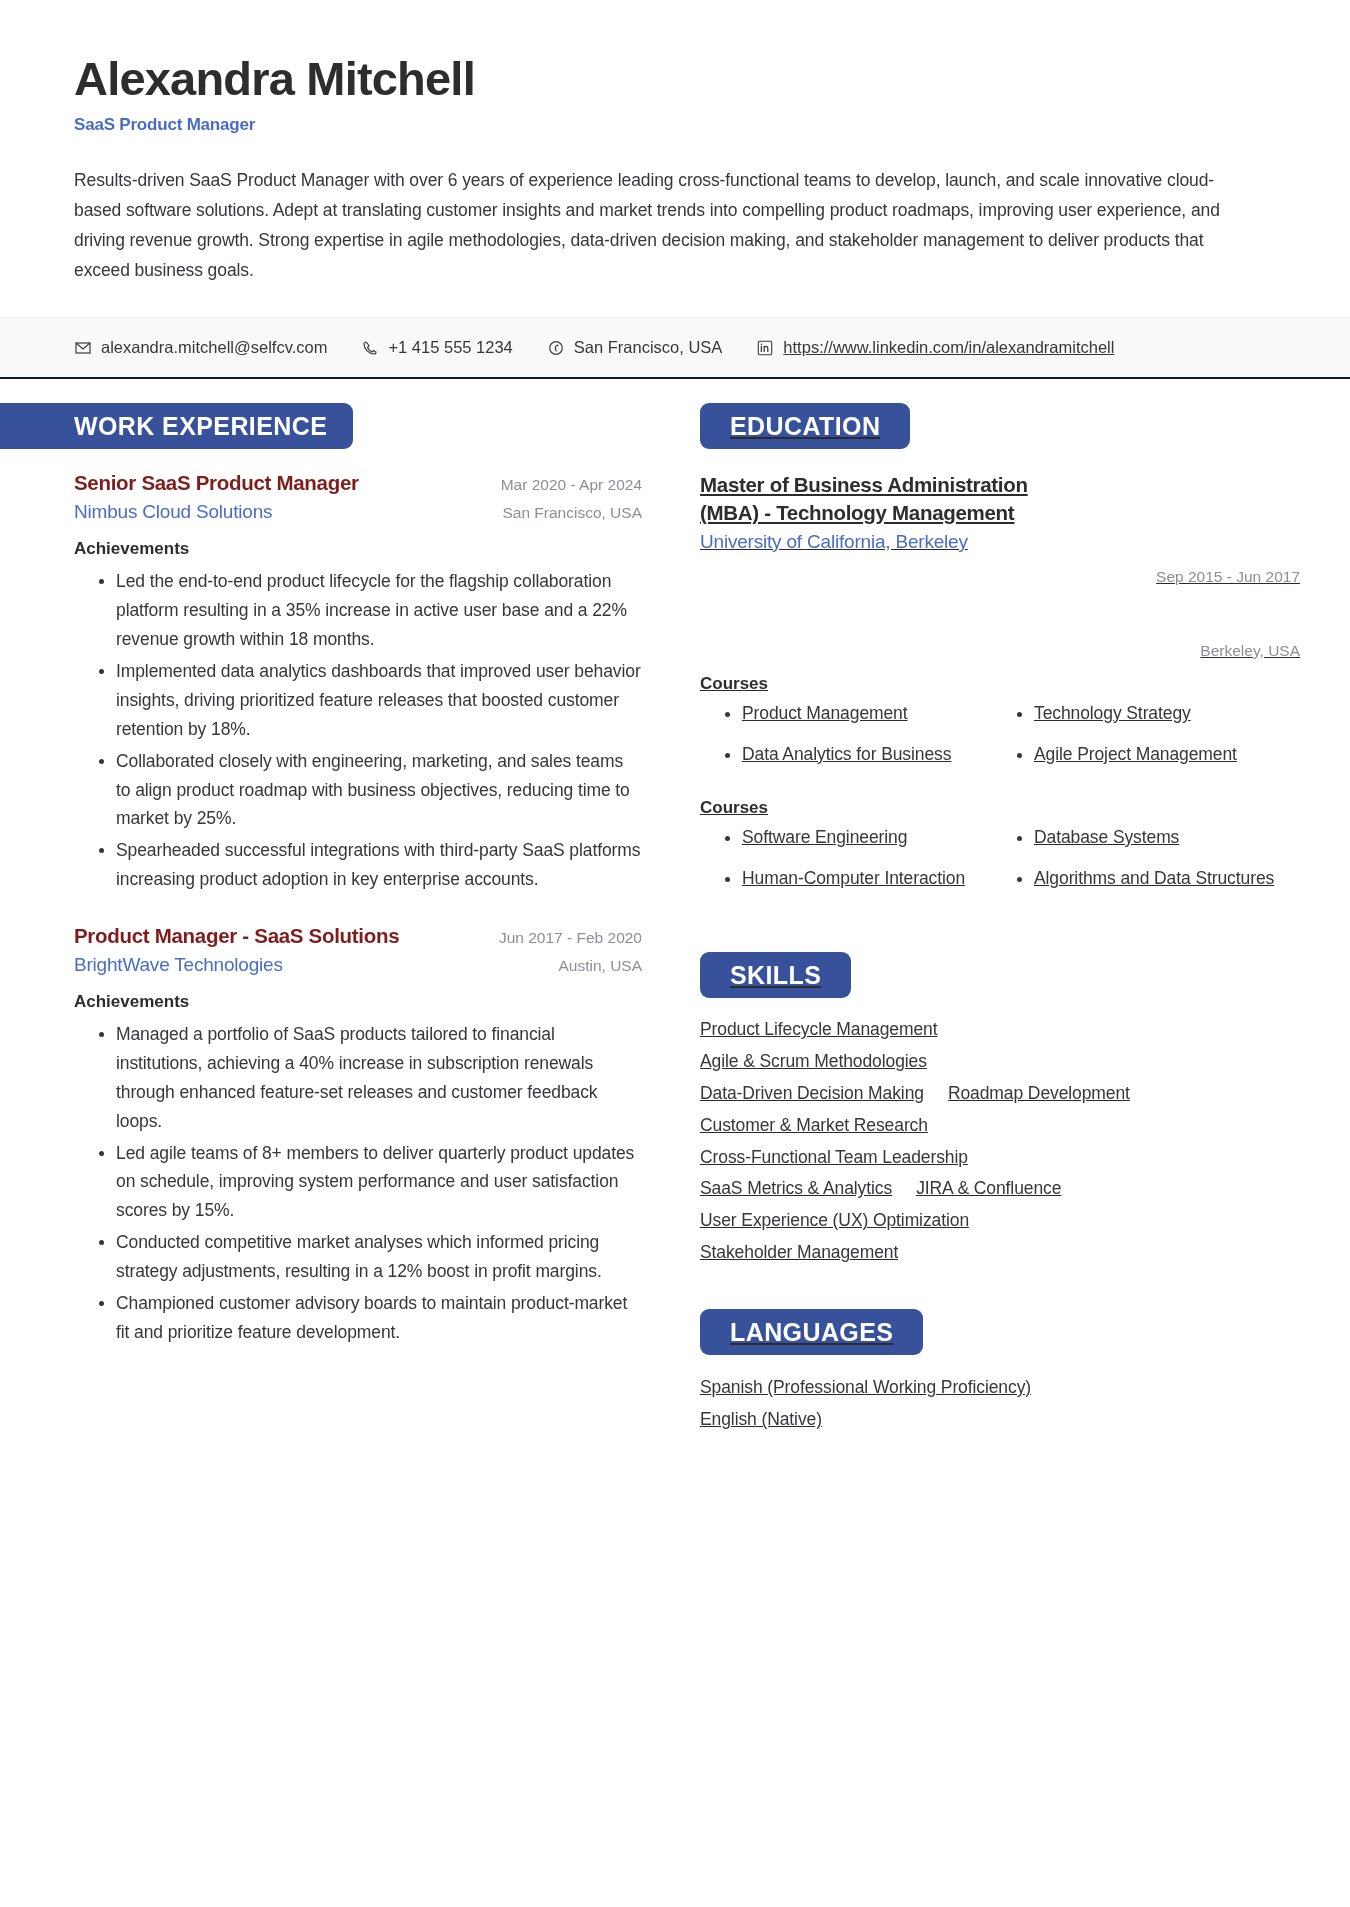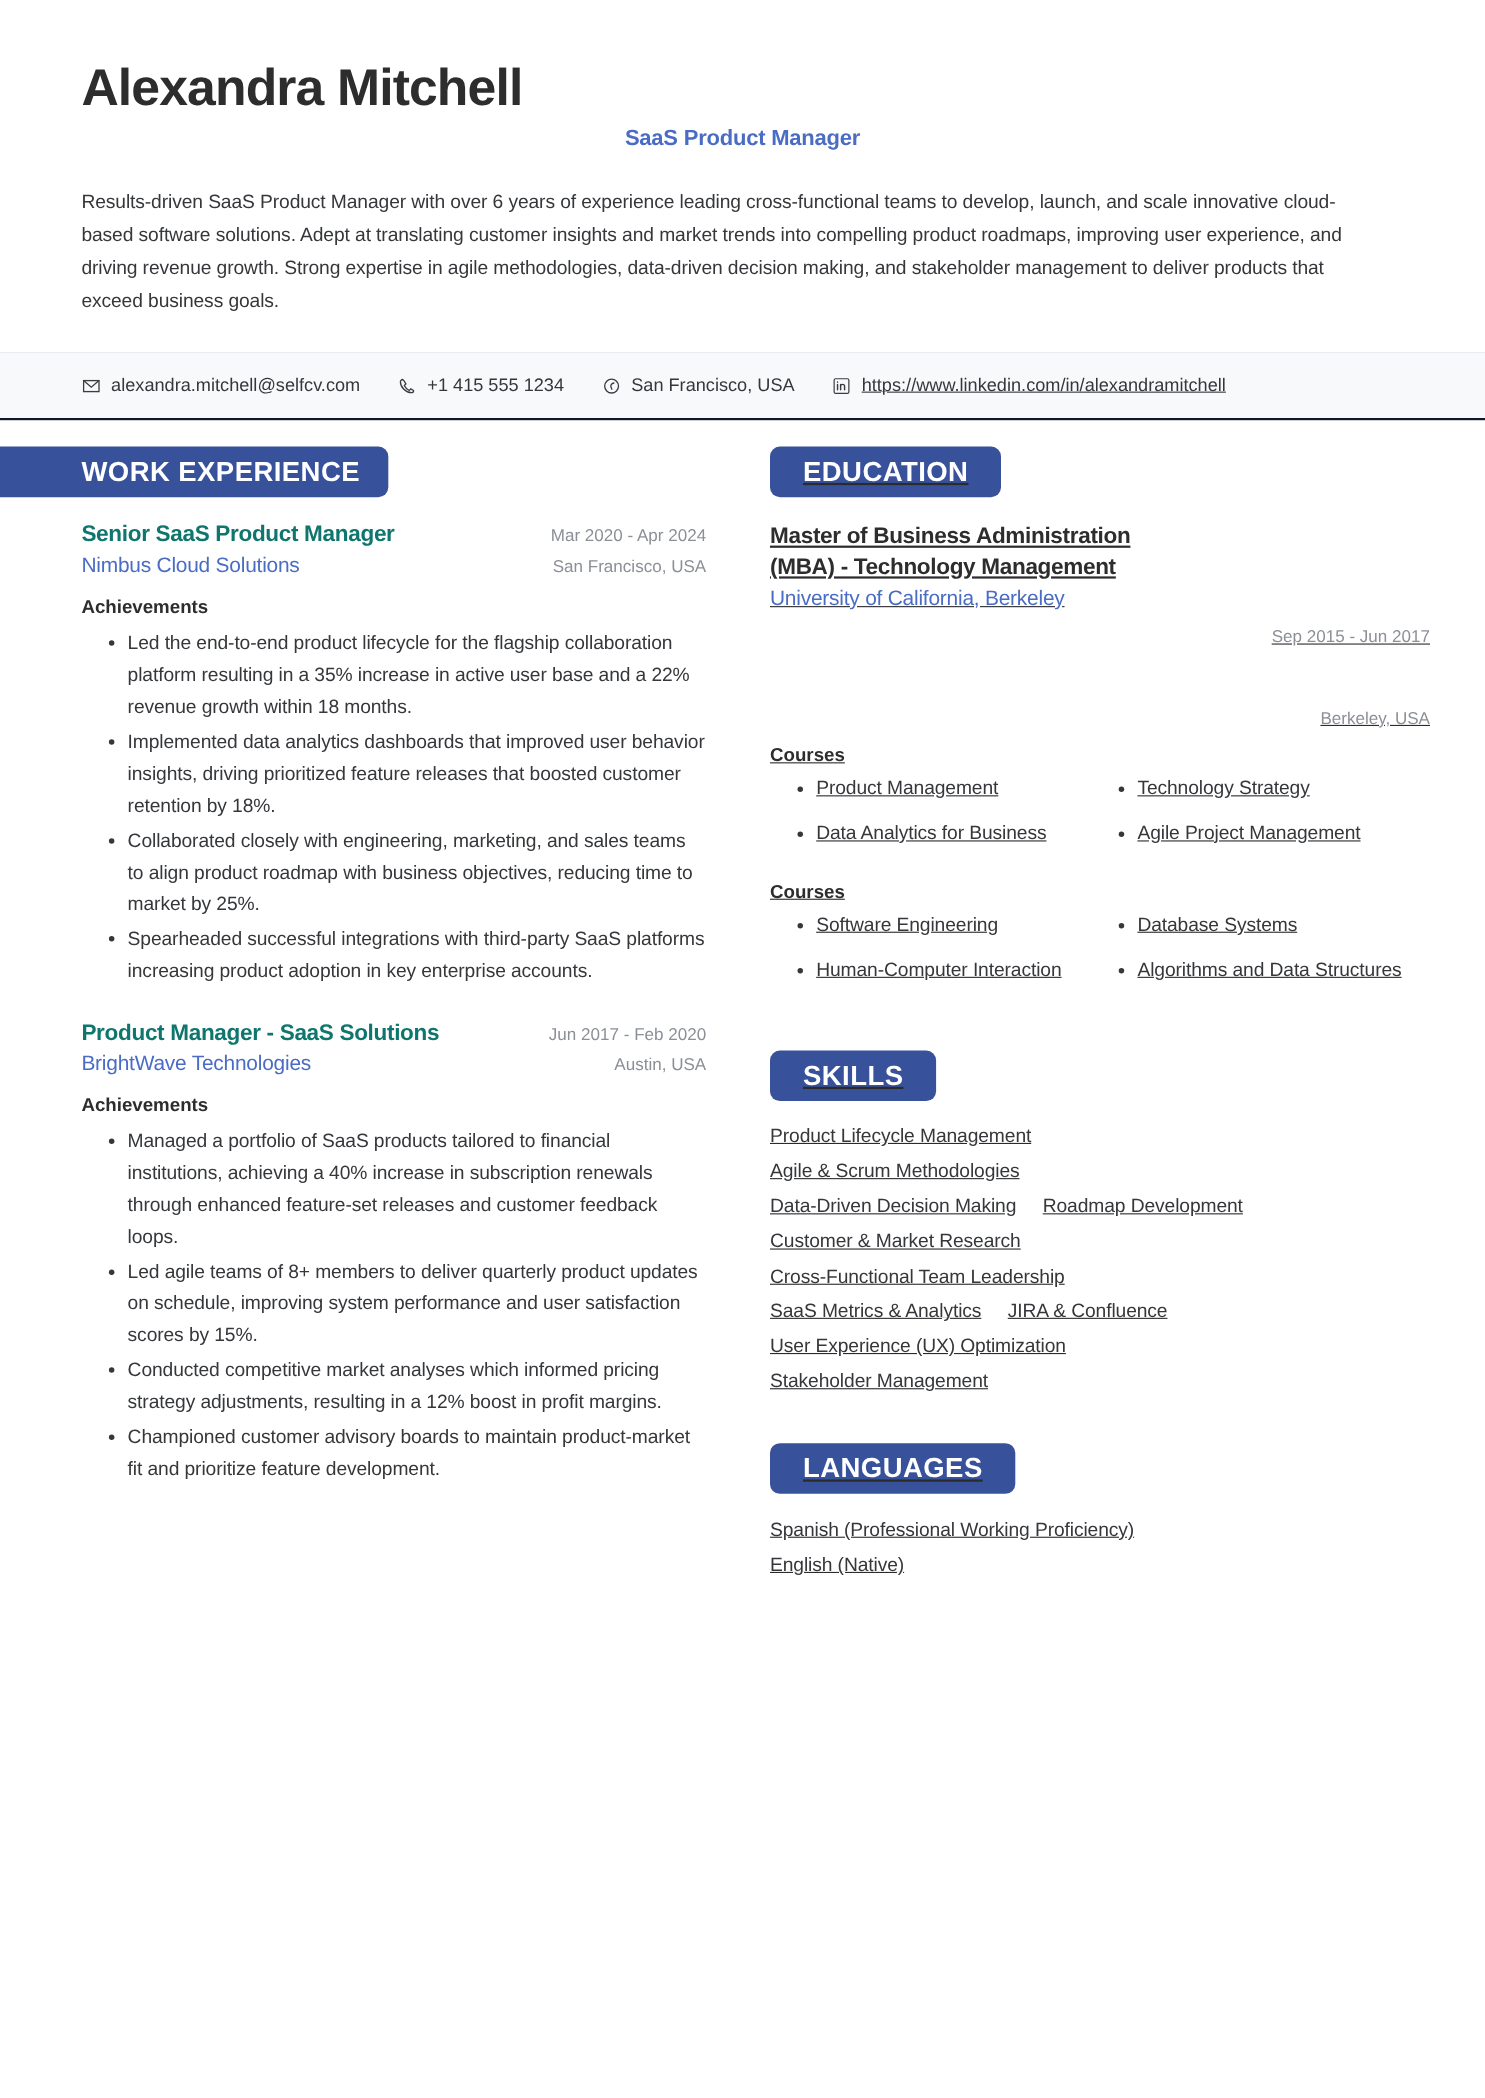--- a/index.html
+++ b/index.html
@@ -21,25 +21,24 @@
   .name {
     font-size: 47px;
     font-weight: 700;
     letter-spacing: -0.8px;
     color: #2d2d2d;
     line-height: 1.15;
   }
 
   .job-title {
     margin-top: 9px;
-    font-size: 20px;
+    font-size: 17px;
     font-weight: 700;
     color: #4a6cc4;
     letter-spacing: -0.2px;
-    text-align: center;
   }
 
   .summary {
     margin-top: 30px;
     font-size: 17.5px;
     line-height: 1.72;
     color: #35373a;
     max-width: 1180px;
     letter-spacing: -0.1px;
   }
@@ -124,21 +123,21 @@
   .entry-row {
     display: flex;
     justify-content: space-between;
     align-items: baseline;
     gap: 14px;
   }
 
   .entry-title {
     font-size: 20.5px;
     font-weight: 700;
-    color: #0f766e;
+    color: #7f1d1d;
     letter-spacing: -0.3px;
   }
 
   .entry-meta {
     font-size: 15.5px;
     color: #8b8f96;
     white-space: nowrap;
     text-align: right;
   }
 

